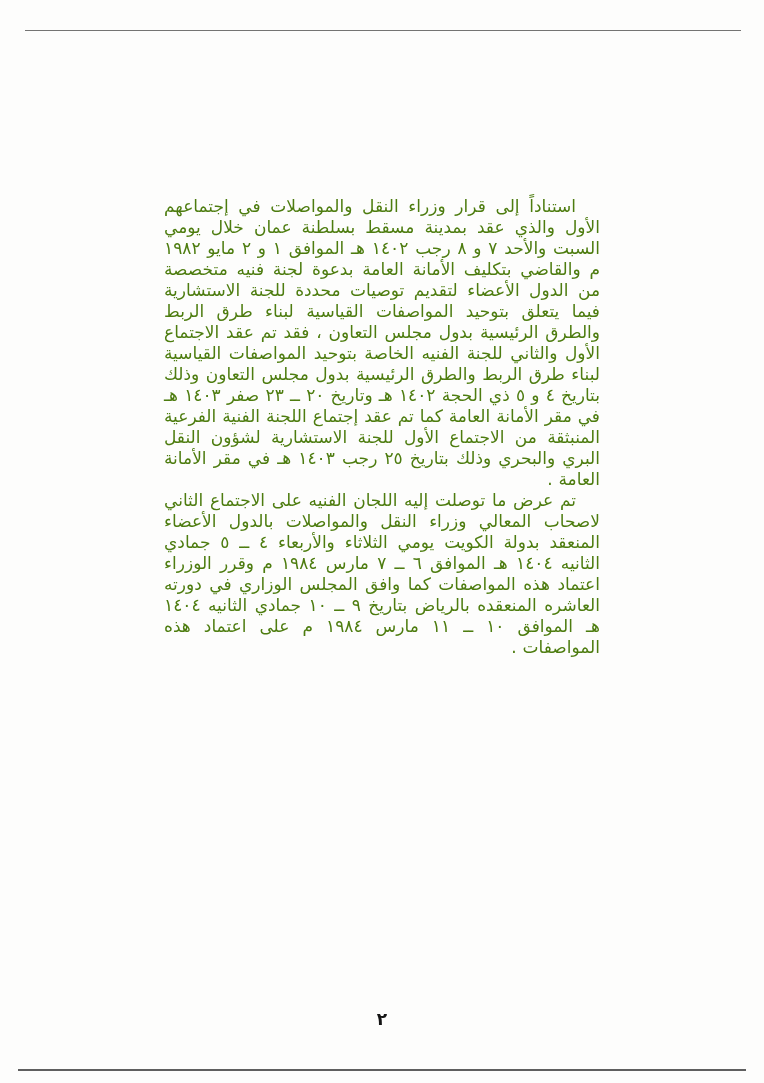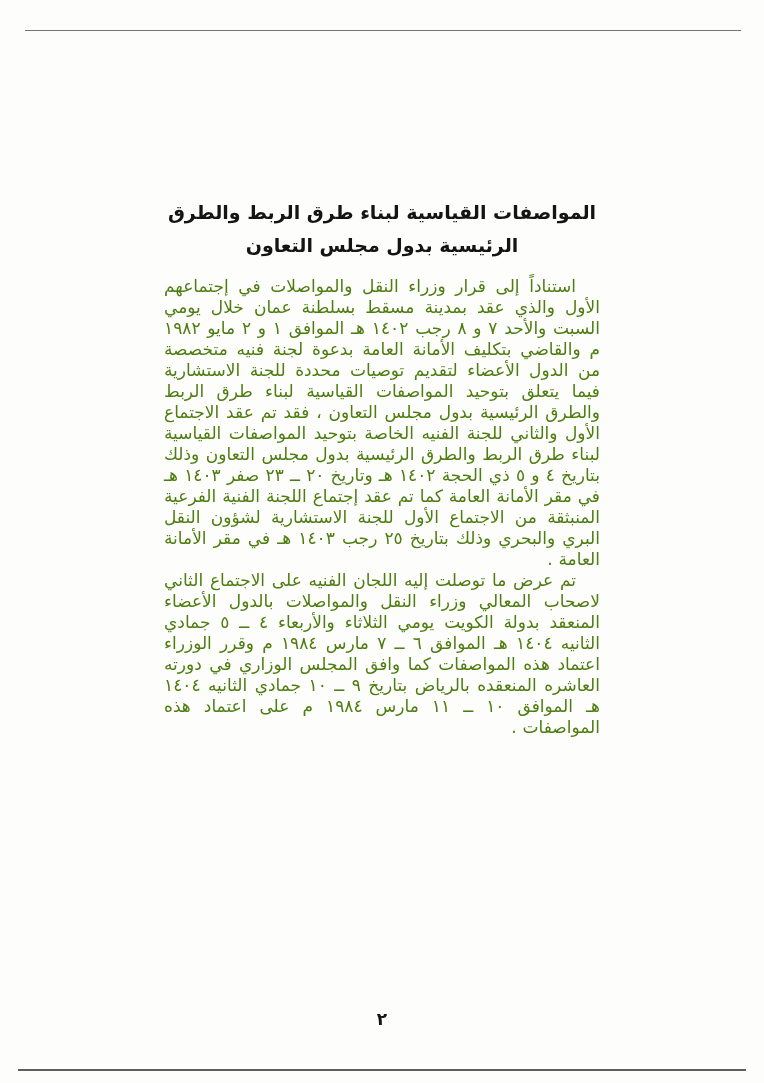--- a/index.html
+++ b/index.html
@@ -77,24 +77,20 @@
   }
 </style>
 </head>
 <body>
 
 <div class="page">
 
   <div class="scan-line top"></div>
 
   <div class="content">
-    <h1 class="doc-title">
-      <span>المواصفات القياسية لبناء طرق الربط والطرق</span><br>
-      <span>الرئيسية بدول مجلس التعاون</span>
-    </h1>
 
     <div class="body-text">
       <p>استناداً إلى قرار وزراء النقل والمواصلات في إجتماعهم الأول والذي عقد بمدينة مسقط بسلطنة عمان خلال يومي السبت والأحد ٧ و ٨ رجب ١٤٠٢ هـ الموافق ١ و ٢ مايو ١٩٨٢ م والقاضي بتكليف الأمانة العامة بدعوة لجنة فنيه متخصصة من الدول الأعضاء لتقديم توصيات محددة للجنة الاستشارية فيما يتعلق بتوحيد المواصفات القياسية لبناء طرق الربط والطرق الرئيسية بدول مجلس التعاون ، فقد تم عقد الاجتماع الأول والثاني للجنة الفنيه الخاصة بتوحيد المواصفات القياسية لبناء طرق الربط والطرق الرئيسية بدول مجلس التعاون وذلك بتاريخ ٤ و ٥ ذي الحجة ١٤٠٢ هـ وتاريخ ٢٠ ــ ٢٣ صفر ١٤٠٣ هـ في مقر الأمانة العامة كما تم عقد إجتماع اللجنة الفنية الفرعية المنبثقة من الاجتماع الأول للجنة الاستشارية لشؤون النقل البري والبحري وذلك بتاريخ ٢٥ رجب ١٤٠٣ هـ في مقر الأمانة العامة .</p>
       <p>تم عرض ما توصلت إليه اللجان الفنيه على الاجتماع الثاني لاصحاب المعالي وزراء النقل والمواصلات بالدول الأعضاء المنعقد بدولة الكويت يومي الثلاثاء والأربعاء ٤ ــ ٥ جمادي الثانيه ١٤٠٤ هـ الموافق ٦ ــ ٧ مارس ١٩٨٤ م وقرر الوزراء اعتماد هذه المواصفات كما وافق المجلس الوزاري في دورته العاشره المنعقده بالرياض بتاريخ ٩ ــ ١٠ جمادي الثانيه ١٤٠٤ هـ الموافق ١٠ ــ ١١ مارس ١٩٨٤ م على اعتماد هذه المواصفات .</p>
     </div>
   </div>
 
   <div class="page-number">٢</div>
 
   <div class="scan-line bottom"></div>

